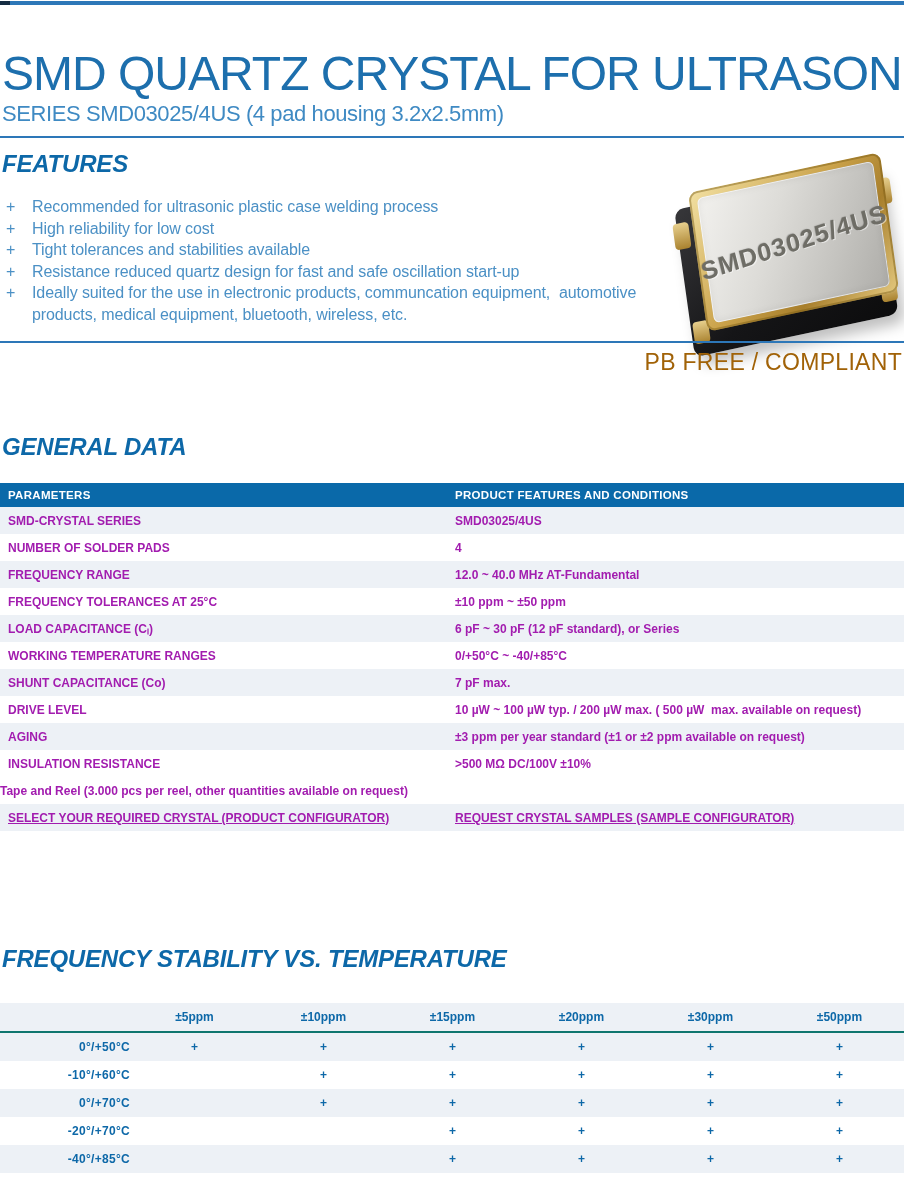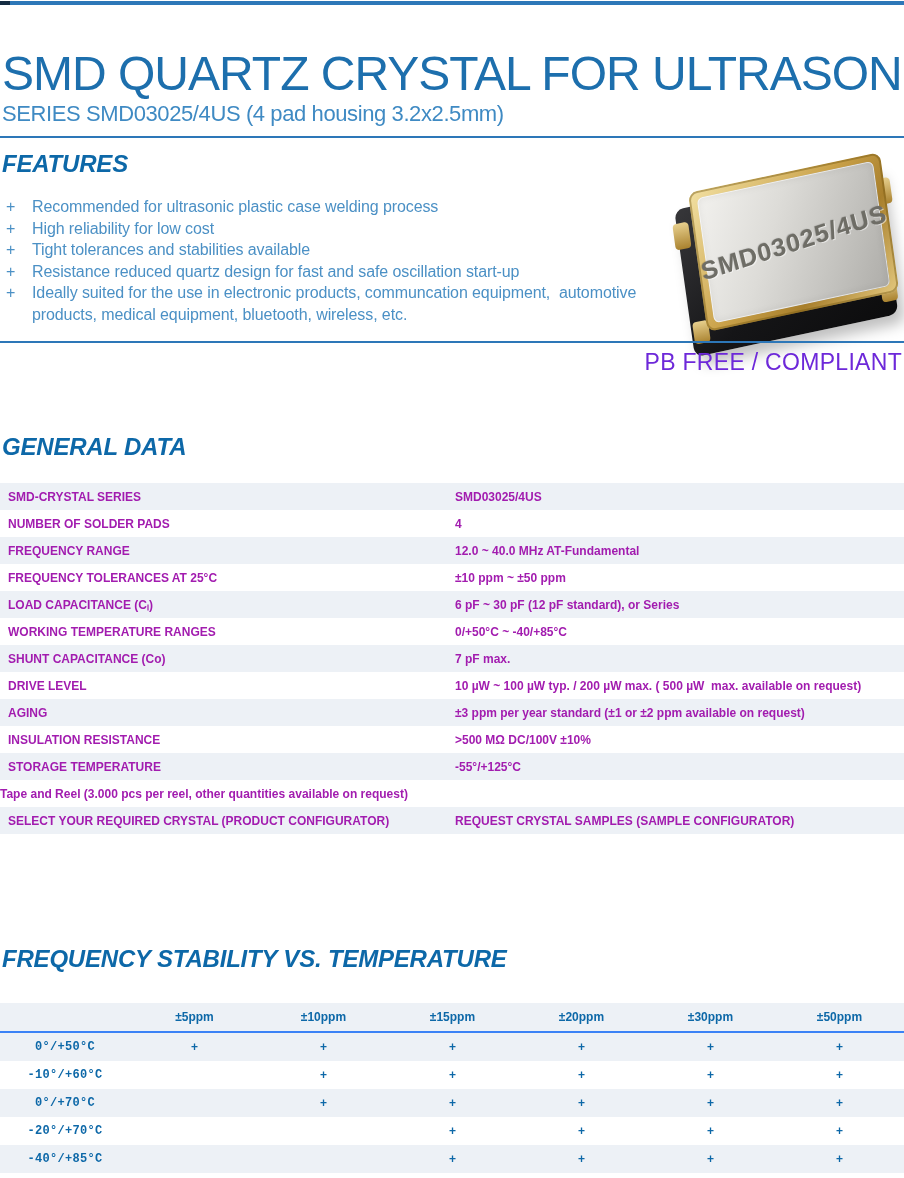--- a/index.html
+++ b/index.html
@@ -37,21 +37,21 @@
 
   
   .features-list { position:absolute; left:4px; top:196px; width:676px; }
   .feat-item { display:flex; align-items:flex-start; font-size:16px; line-height:21.5px; color:#4b90c5; }
   .feat-marker { width:26px; flex:0 0 26px; text-align:left; padding-left:2px; }
   .feat-text { flex:1; white-space:pre-wrap; letter-spacing:-0.1px; }
 
   
   .pb-free {
     position:absolute; right:2px; top:349px;
-    font-size:23px; color:#6d28d9; letter-spacing:0.3px;
+    font-size:23px; color:#a16207; letter-spacing:0.3px;
   }
 
   
   .product-photo { position:absolute; left:676px; top:160px; width:228px; height:178px; }
   .crystal { position:absolute; left:20px; top:12px; width:196px; height:146px; transform:rotate(-12deg) skewX(-4deg); }
   .c-base {
     position:absolute; left:-16px; top:14px; width:208px; height:148px; border-radius:9px;
     background:linear-gradient(145deg,#37373a 0%,#151517 55%,#0c0c0d 100%);
     box-shadow:6px 10px 14px rgba(0,0,0,0.25);
   }
@@ -84,28 +84,28 @@
     display:flex; height:24px; align-items:center; background:#0a69a9;
     color:#ffffff; font-weight:bold; font-size:11.5px; letter-spacing:0.3px;
   }
   .g-row {
     display:flex; height:27px; align-items:center;
     font-size:12px; color:#a21caf;
   }
   .g-row.alt { background:#edf1f6; }
   .cell-param { width:455px; flex:0 0 455px; padding-left:8px; box-sizing:border-box; font-weight:bold; white-space:pre; }
   .cell-value { flex:1; font-weight:bold; white-space:pre; }
-  .g-link { cursor:pointer; }
+  .g-link { text-decoration:underline; cursor:pointer; }
 
   
   .stable { position:absolute; left:0; top:1003px; width:904px; font-size:12px; color:#0d68a8; font-weight:bold; }
-  .s-hdr { display:flex; height:28px; align-items:center; background:#edf1f6; border-bottom:2px solid #3b82f6; box-sizing:content-box; }
+  .s-hdr { display:flex; height:28px; align-items:center; background:#edf1f6; border-bottom:2px solid #0f766e; box-sizing:content-box; }
   .s-row { display:flex; height:28px; align-items:center; }
   .s-row.alt { background:#edf1f6; }
-  .s-c0 { width:130px; flex:0 0 130px; text-align:center; letter-spacing:0.3px;font-family:Liberation Mono, monospace; }
+  .s-c0 { width:130px; flex:0 0 130px; text-align:right; letter-spacing:0.3px; }
   .s-c { width:129px; flex:0 0 129px; text-align:center; }
 </style>
 </head>
 <body>
 
 <div class="top-rule"></div>
 <div class="top-rule-mark"></div>
 
 <div class="page-title">SMD QUARTZ CRYSTAL FOR ULTRASONIC</div>
 <div class="page-subtitle">SERIES SMD03025/4US (4 pad housing 3.2x2.5mm)</div>
@@ -148,20 +148,24 @@
     </div>
   </div>
 </div>
 
 <div class="rule rule-mid"></div>
 <div class="pb-free">PB FREE / COMPLIANT</div>
 
 <div class="section-heading h-general">GENERAL DATA</div>
 
 <div class="gtable">
+  <div class="g-hdr">
+    <span class="cell-param">PARAMETERS</span>
+    <span class="cell-value">PRODUCT FEATURES AND CONDITIONS</span>
+  </div>
   <div class="g-row alt">
     <span class="cell-param">SMD-CRYSTAL SERIES</span>
     <span class="cell-value">SMD03025/4US</span>
   </div>
   <div class="g-row">
     <span class="cell-param">NUMBER OF SOLDER PADS</span>
     <span class="cell-value">4</span>
   </div>
   <div class="g-row alt">
     <span class="cell-param">FREQUENCY RANGE</span>
@@ -187,24 +191,20 @@
     <span class="cell-param">DRIVE LEVEL</span>
     <span class="cell-value">10 µW ~ 100 µW typ. / 200 µW max. ( 500 µW  max. available on request)</span>
   </div>
   <div class="g-row alt">
     <span class="cell-param">AGING</span>
     <span class="cell-value">±3 ppm per year standard (±1 or ±2 ppm available on request)</span>
   </div>
   <div class="g-row">
     <span class="cell-param">INSULATION RESISTANCE</span>
     <span class="cell-value">&gt;500 MΩ DC/100V ±10%</span>
-  </div>
-  <div class="g-row alt">
-    <span class="cell-param">STORAGE TEMPERATURE</span>
-    <span class="cell-value">-55°/+125°C</span>
   </div>
   <div class="g-row">
     <span class="cell-value">Tape and Reel (3.000 pcs per reel, other quantities available on request)</span>
   </div>
   <div class="g-row alt">
     <span class="cell-param"><a class="g-link">SELECT YOUR REQUIRED CRYSTAL (PRODUCT CONFIGURATOR)</a></span>
     <span class="cell-value"><a class="g-link">REQUEST CRYSTAL SAMPLES (SAMPLE CONFIGURATOR)</a></span>
   </div>
 </div>
 

